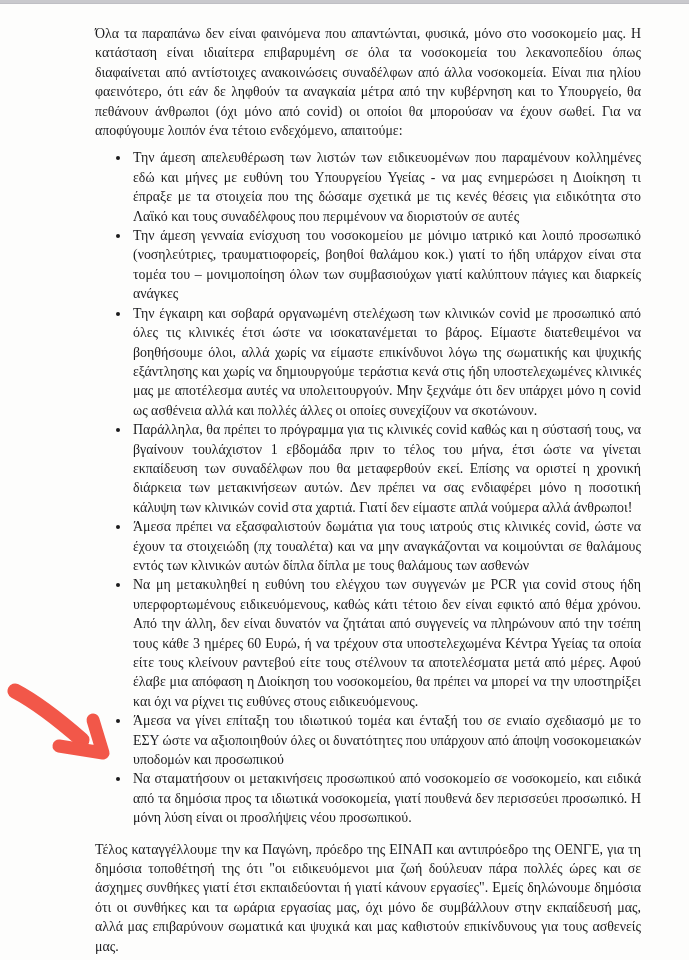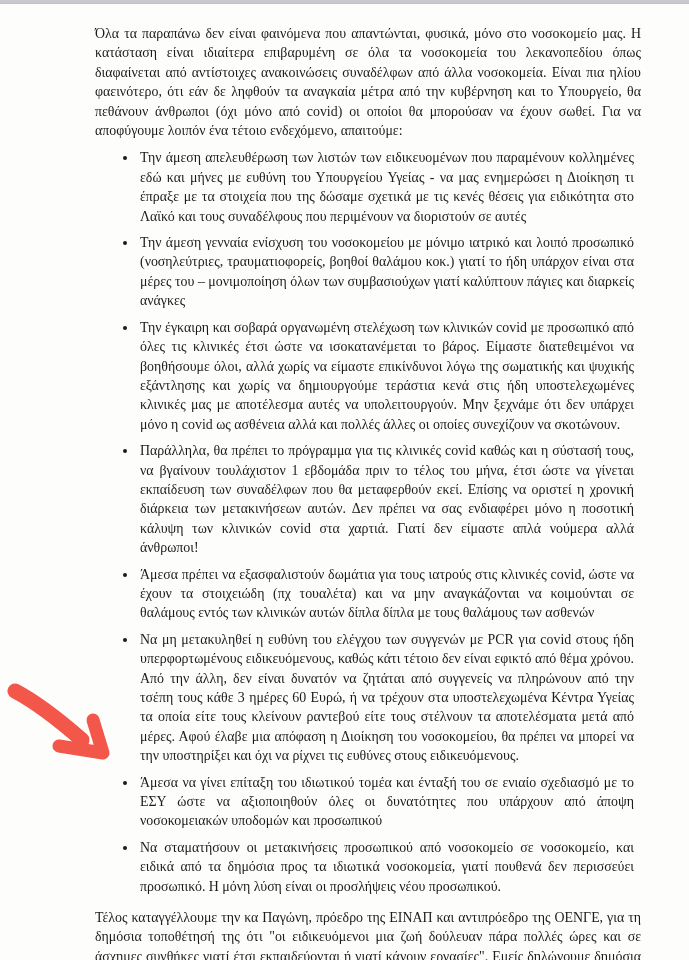--- a/index.html
+++ b/index.html
@@ -23,40 +23,40 @@
     font-size: 13.9px;
     line-height: 19.4px;
   }
   p { margin: 0; }
   .b { font-weight: normal; }
   ul.demands {
     margin: 8px 0 0 0;
     padding: 0 0 0 36px;
     list-style: disc outside;
   }
-  ul.demands li { padding-left: 2px; margin: 7px; }
+  ul.demands li { padding-left: 2px; margin: 0; }
   .closing-1 { margin-top: 12px; }
   .arrow-overlay {
     position: absolute;
     left: 2px; top: 682px;
     width: 118px; height: 92px;
     pointer-events: none;
   }
 </style>
 </head>
 <body style="background: rgb(253, 253, 252); color: rgb(27, 27, 29);">
 
 <div class="top-strip" style="background: rgb(201, 201, 205);"></div>
 
 <div class="content">
   <p><span>Όλα τα παραπάνω δεν είναι φαινόμενα που απαντώνται, φυσικά, μόνο στο νοσοκομείο μας. Η κατάσταση είναι ιδιαίτερα επιβαρυμένη σε όλα τα νοσοκομεία του λεκανοπεδίου όπως διαφαίνεται από αντίστοιχες ανακοινώσεις συναδέλφων από άλλα νοσοκομεία. </span><span class="b">Είναι πια ηλίου φαεινότερο, ότι εάν δε ληφθούν τα αναγκαία μέτρα από την κυβέρνηση και το Υπουργείο, θα πεθάνουν άνθρωποι (όχι μόνο από covid) οι οποίοι θα μπορούσαν να έχουν σωθεί. Για να αποφύγουμε λοιπόν ένα τέτοιο ενδεχόμενο, απαιτούμε:</span></p>
 
   <ul class="demands">
       <li><span>Την άμεση απελευθέρωση των λιστών των ειδικευομένων που παραμένουν κολλημένες εδώ και μήνες με ευθύνη του Υπουργείου Υγείας -  να μας ενημερώσει η Διοίκηση τι έπραξε με τα στοιχεία που της δώσαμε σχετικά με τις κενές θέσεις για ειδικότητα στο Λαϊκό και τους συναδέλφους που περιμένουν να διοριστούν σε αυτές</span></li>
-      <li><span>Την άμεση γενναία ενίσχυση του νοσοκομείου με μόνιμο ιατρικό και λοιπό προσωπικό (νοσηλεύτριες, τραυματιοφορείς, βοηθοί θαλάμου κοκ.) γιατί το ήδη υπάρχον είναι στα μέρες του – μονιμοποίηση όλων των συμβασιούχων γιατί καλύπτουν πάγιες και διαρκείς ανάγκες</span></li>
+      <li><span>Την άμεση γενναία ενίσχυση του νοσοκομείου με μόνιμο ιατρικό και λοιπό προσωπικό (νοσηλεύτριες, τραυματιοφορείς, βοηθοί θαλάμου κοκ.) γιατί το ήδη υπάρχον είναι στα τομέα του – μονιμοποίηση όλων των συμβασιούχων γιατί καλύπτουν πάγιες και διαρκείς ανάγκες</span></li>
       <li><span>Την έγκαιρη και σοβαρά οργανωμένη στελέχωση των κλινικών covid με προσωπικό από όλες τις κλινικές έτσι ώστε να ισοκατανέμεται το βάρος. Είμαστε διατεθειμένοι να βοηθήσουμε όλοι, αλλά χωρίς να είμαστε επικίνδυνοι λόγω της σωματικής και ψυχικής εξάντλησης και χωρίς να δημιουργούμε τεράστια κενά στις ήδη υποστελεχωμένες κλινικές μας με αποτέλεσμα αυτές να υπολειτουργούν. Μην ξεχνάμε ότι δεν υπάρχει μόνο η covid ως ασθένεια αλλά και πολλές άλλες οι οποίες συνεχίζουν να σκοτώνουν.</span></li>
       <li><span>Παράλληλα, θα πρέπει το πρόγραμμα για τις κλινικές covid καθώς και η σύστασή τους, να βγαίνουν τουλάχιστον 1 εβδομάδα πριν το τέλος του μήνα, έτσι ώστε να γίνεται εκπαίδευση των συναδέλφων που θα μεταφερθούν εκεί. Επίσης να οριστεί η χρονική διάρκεια των μετακινήσεων αυτών.  </span><span class="b">Δεν πρέπει να σας ενδιαφέρει μόνο η ποσοτική κάλυψη των κλινικών covid στα χαρτιά. Γιατί δεν είμαστε απλά νούμερα αλλά άνθρωποι!</span></li>
       <li><span>Άμεσα πρέπει να εξασφαλιστούν δωμάτια για τους ιατρούς στις κλινικές covid, ώστε να έχουν τα στοιχειώδη (πχ τουαλέτα) και να μην αναγκάζονται να κοιμούνται σε θαλάμους εντός των κλινικών αυτών δίπλα δίπλα με τους θαλάμους των ασθενών</span></li>
       <li><span>Να μη μετακυληθεί η ευθύνη του ελέγχου των συγγενών με PCR για covid στους ήδη υπερφορτωμένους ειδικευόμενους, καθώς κάτι τέτοιο δεν είναι εφικτό από θέμα χρόνου. Από την άλλη, δεν είναι δυνατόν να ζητάται από συγγενείς να πληρώνουν από την τσέπη τους κάθε 3 ημέρες 60 Ευρώ, ή να τρέχουν στα υποστελεχωμένα Κέντρα Υγείας τα οποία είτε τους κλείνουν ραντεβού είτε τους στέλνουν τα αποτελέσματα μετά από μέρες. Αφού έλαβε μια απόφαση η Διοίκηση του νοσοκομείου, θα πρέπει να μπορεί να την υποστηρίξει και όχι να ρίχνει τις ευθύνες στους ειδικευόμενους.</span></li>
       <li><span>Άμεσα να γίνει επίταξη του ιδιωτικού τομέα και ένταξή του σε ενιαίο σχεδιασμό με το ΕΣΥ ώστε να αξιοποιηθούν όλες οι δυνατότητες που υπάρχουν από άποψη νοσοκομειακών υποδομών και προσωπικού</span></li>
       <li><span>Να σταματήσουν οι μετακινήσεις προσωπικού από νοσοκομείο σε νοσοκομείο, και ειδικά από τα δημόσια προς τα ιδιωτικά νοσοκομεία, γιατί πουθενά δεν περισσεύει προσωπικό. Η μόνη λύση είναι οι προσλήψεις νέου προσωπικού.</span></li>
     </ul>
 
   <p class="closing-1"><span>Τέλος καταγγέλλουμε την κα Παγώνη, πρόεδρο της ΕΙΝΑΠ και αντιπρόεδρο της ΟΕΝΓΕ, για τη δημόσια τοποθέτησή της ότι "οι ειδικευόμενοι μια ζωή δούλευαν πάρα πολλές ώρες και σε άσχημες συνθήκες γιατί έτσι εκπαιδεύονται ή γιατί κάνουν εργασίες". Εμείς δηλώνουμε δημόσια ότι οι συνθήκες και τα ωράρια εργασίας μας, όχι μόνο δε συμβάλλουν στην εκπαίδευσή μας, αλλά μας επιβαρύνουν σωματικά και ψυχικά και μας καθιστούν επικίνδυνους για τους ασθενείς μας.</span></p>
 

